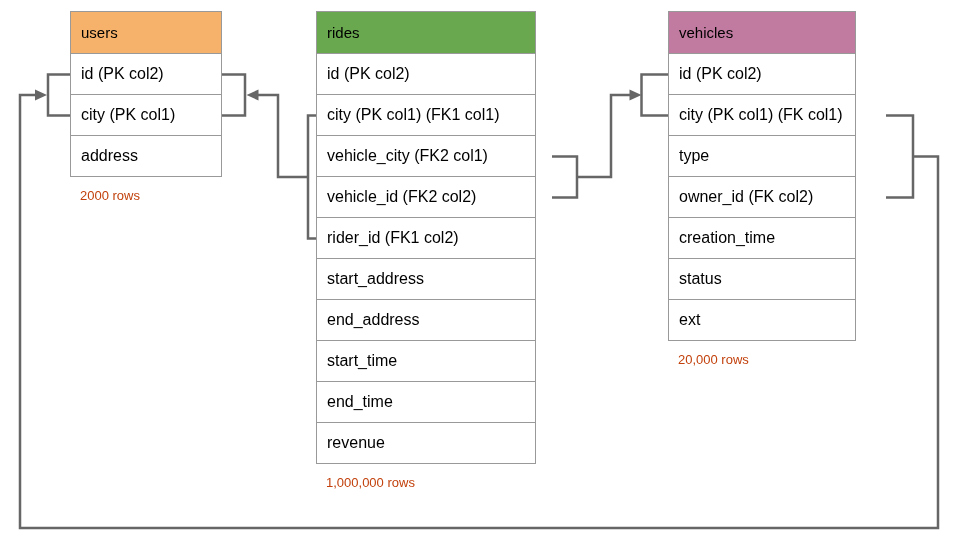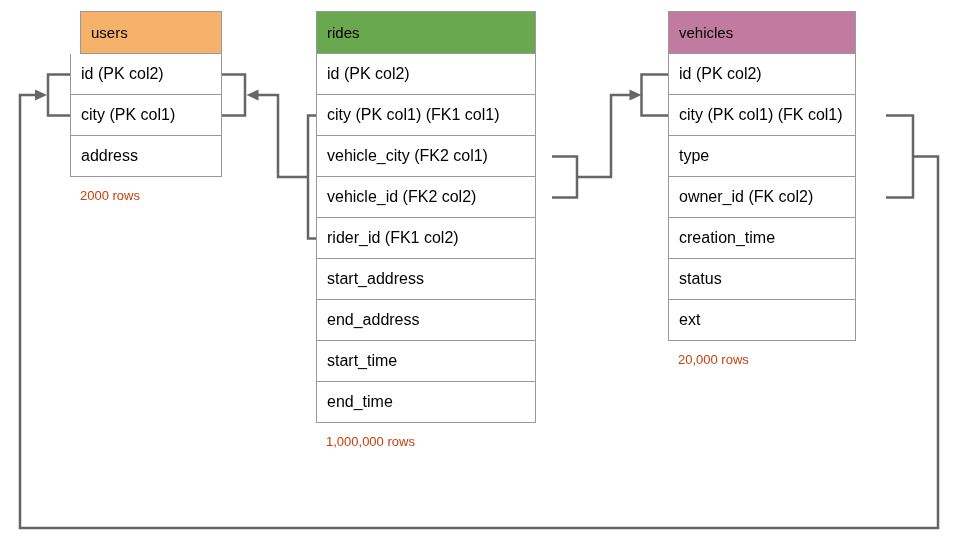--- a/index.html
+++ b/index.html
@@ -91,38 +91,39 @@
 
     <g>
       <path class="conn" d="M886 115.5 H913 V197.5 H886"></path>
       <path class="conn" d="M70 74.5 H48 V115.5 H70"></path>
       <path class="conn" d="M913 156.5 H938 V528 H20 V95 H37"></path>
       <polygon class="arrowhead" points="47,95 35,89.5 35,100.5"></polygon>
     </g>
   </svg>
 
   <div class="db-table" style="left:70px; top:11px; width:152px;">
-    <div class="thead" style="background: rgb(246, 178, 107); margin-left: 10px;">users</div>
+    <div class="thead" style="background: rgb(246, 178, 107);">users</div>
     <div class="trow">id (PK col2)</div>
     <div class="trow">city (PK col1)</div>
     <div class="trow">address</div>
     <div class="rowcount">2000 rows</div>
   </div>
 
   <div class="db-table" style="left:316px; top:11px; width:220px;">
     <div class="thead" style="background: rgb(106, 168, 79);">rides</div>
     <div class="trow">id (PK col2)</div>
     <div class="trow">city (PK col1) (FK1 col1)</div>
     <div class="trow">vehicle_city (FK2 col1)</div>
     <div class="trow">vehicle_id (FK2 col2)</div>
     <div class="trow">rider_id (FK1 col2)</div>
     <div class="trow">start_address</div>
     <div class="trow">end_address</div>
     <div class="trow">start_time</div>
     <div class="trow">end_time</div>
+    <div class="trow">revenue</div>
     <div class="rowcount">1,000,000 rows</div>
   </div>
 
   <div class="db-table" style="left:668px; top:11px; width:188px;">
     <div class="thead" style="background: rgb(194, 123, 160);">vehicles</div>
     <div class="trow">id (PK col2)</div>
     <div class="trow">city (PK col1) (FK col1)</div>
     <div class="trow">type</div>
     <div class="trow">owner_id (FK col2)</div>
     <div class="trow">creation_time</div>

